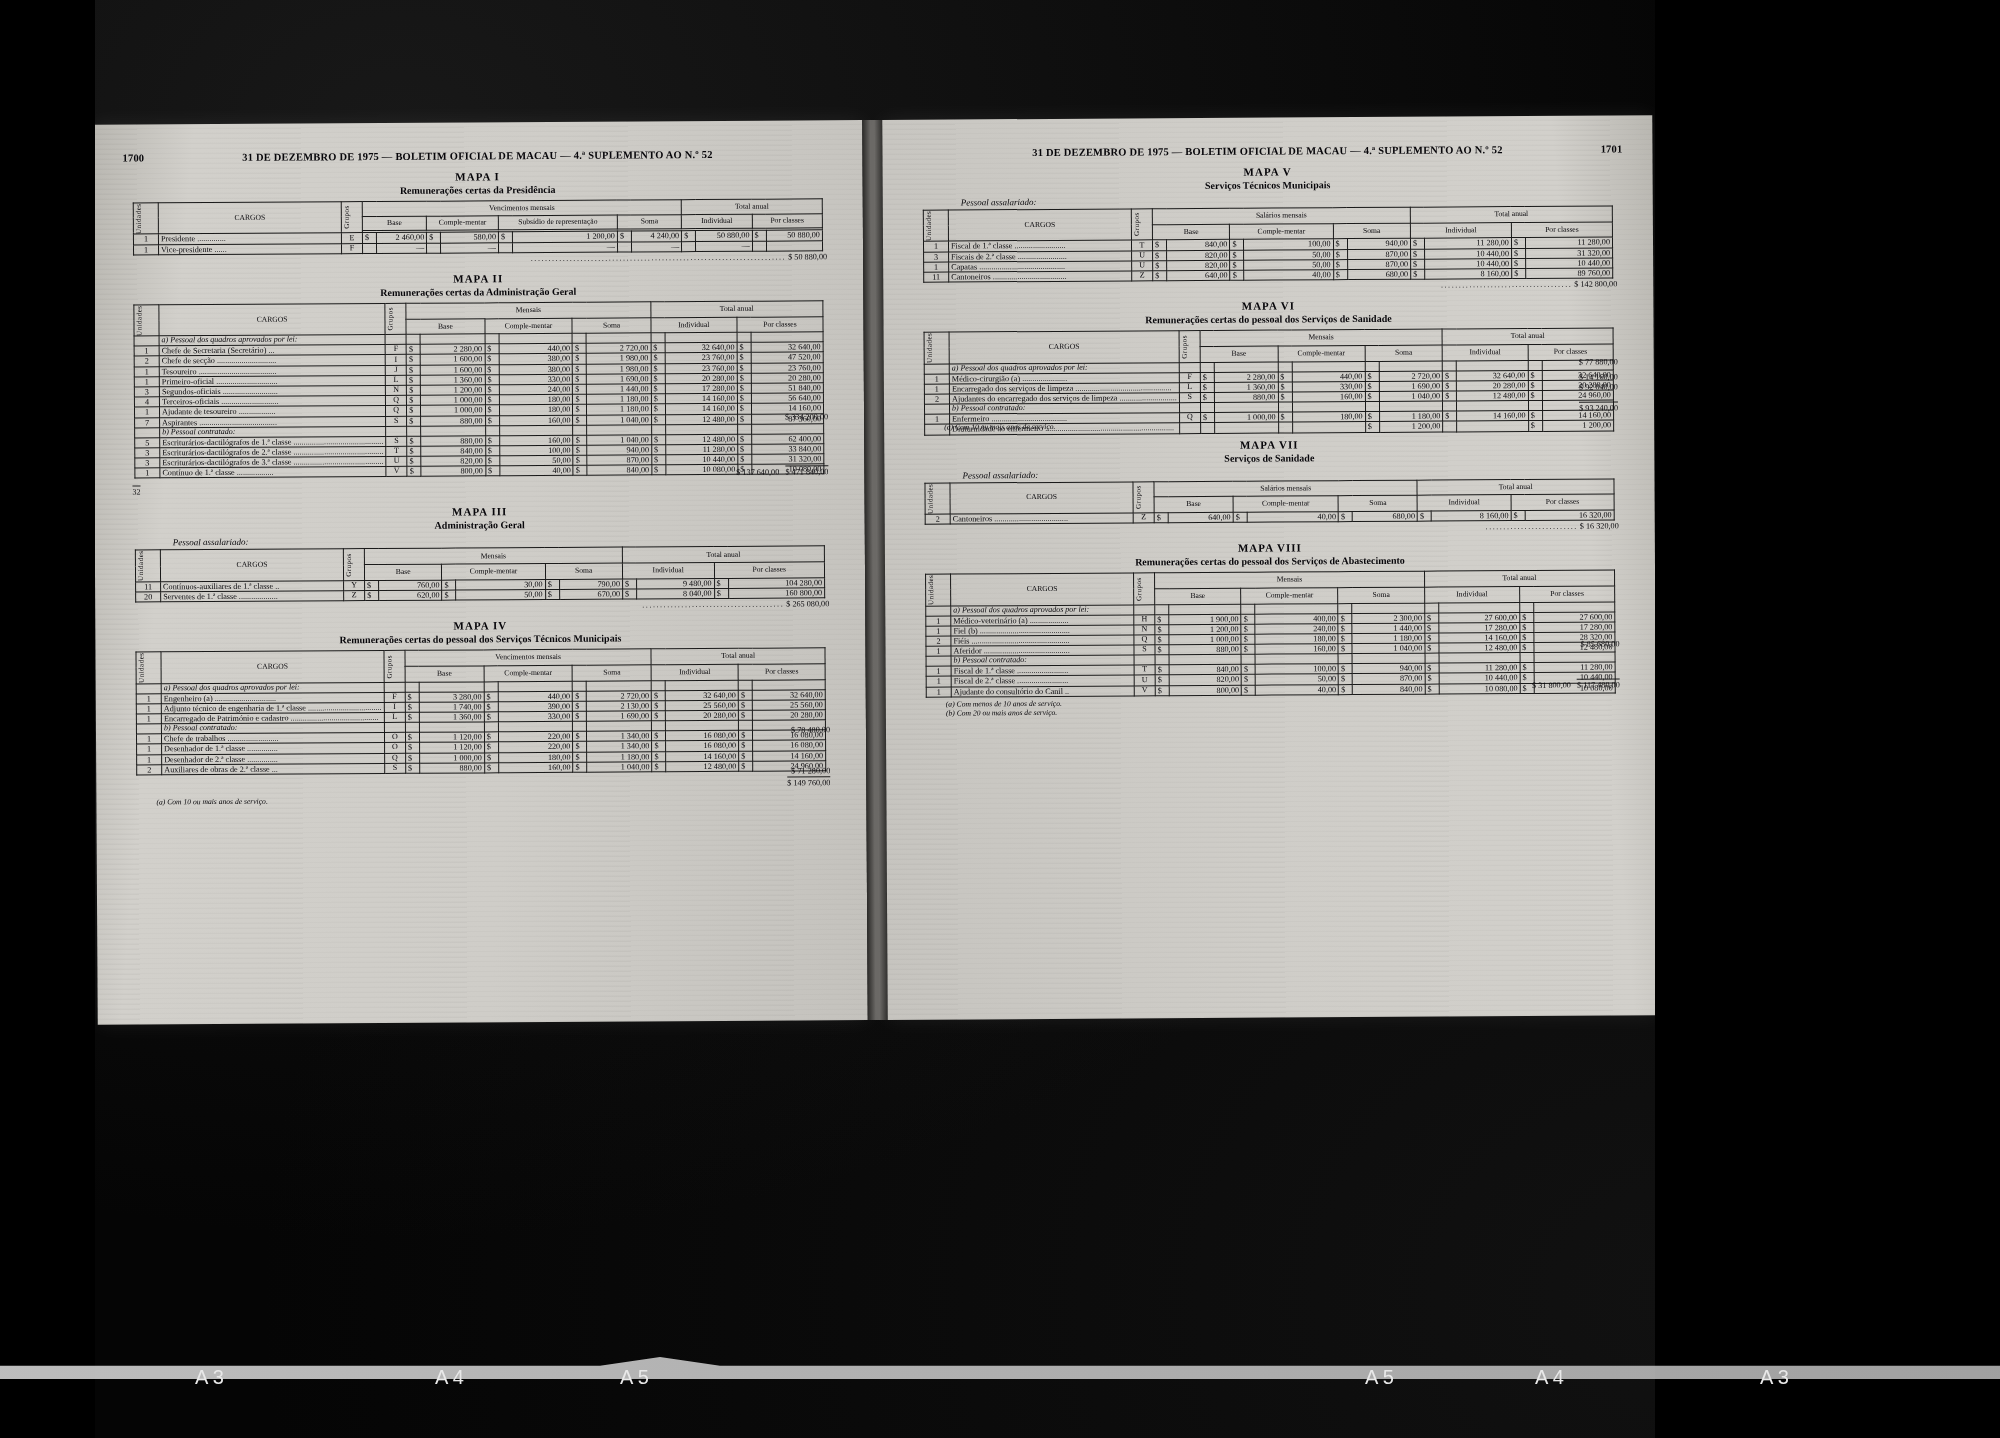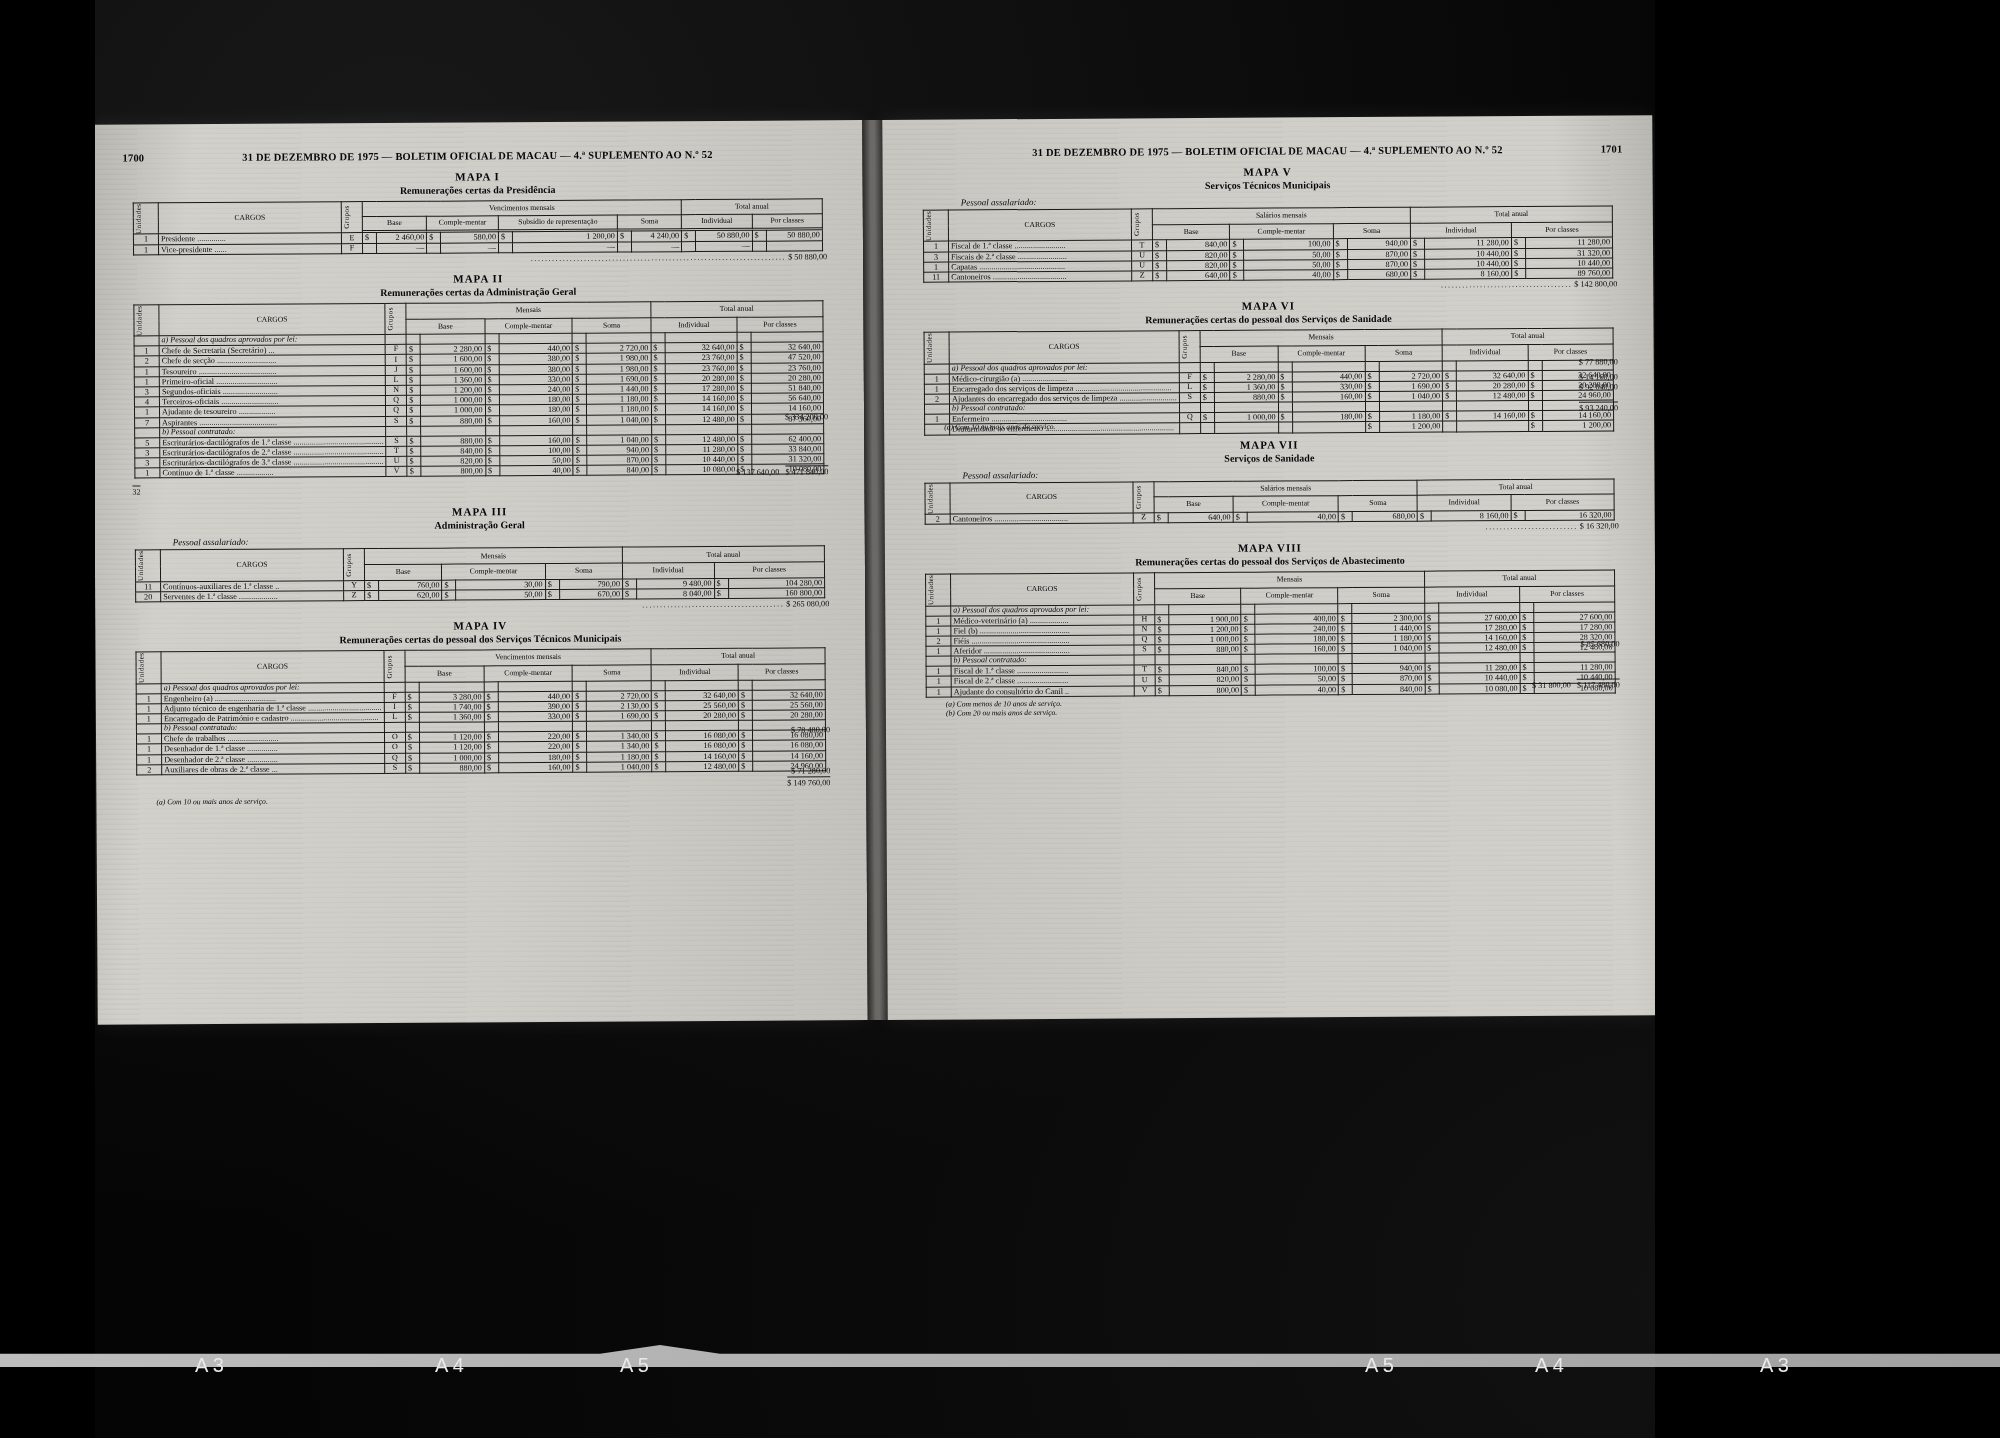--- a/index.html
+++ b/index.html
@@ -36,21 +36,21 @@
   td.cargo{width:178px;padding-left:3px;white-space:nowrap;overflow:hidden;}
   td.g{width:16px;text-align:center;font-size:8px;}
   td.cur{width:9px;text-align:left;padding-left:2px;}
   td.num{text-align:right;padding-right:3px;white-space:nowrap;}
   td.ital{font-style:italic;font-size:8px;}
   .sumline{font-size:8.2px;text-align:right;margin-top:1px;padding-right:6px;}
   .sumline .lead{letter-spacing:1.5px;}
   .foot{font-size:7.6px;font-style:italic;margin-top:6px;margin-left:30px;}
   .grand{border-top:1px solid #1a1a1a;display:inline-block;padding-top:1px;}
   .tblwrap{margin:0 10px;}
-  .bottombar{position:absolute;left:0;bottom:16px;width:1814px;height:120px;padding-left:42px;}
+  .bottombar{position:absolute;left:0;bottom:4px;width:1814px;height:120px;padding-left:42px;}
   .arrowrow{position:absolute;bottom:28px;left:0;width:2000px;height:40px;color:#e8e8e8;
      font-family:"Liberation Sans",sans-serif;font-size:20px;}
   .amark{position:absolute;white-space:nowrap;}
   .whitestrip{position:absolute;left:0;bottom:55px;width:2000px;height:22px;
      background:linear-gradient(90deg,#dedede 0%,#cfcfcf 40%,#bdbdbd 100%);
      clip-path:polygon(0 40%,30% 40%,33% 0,36% 40%,100% 40%,100% 100%,0 100%);opacity:.85;}
   .film-left{position:absolute;left:0;top:0;width:95px;height:1438px;background:#000;}
   .film-right{position:absolute;right:0;top:0;width:345px;height:1438px;background:#000;}
   .gutter{position:absolute;left:770px;top:0;width:20px;height:900px;
      background:linear-gradient(90deg,#2b2a28,#6a6865 40%,#6a6865 60%,#2b2a28);}

